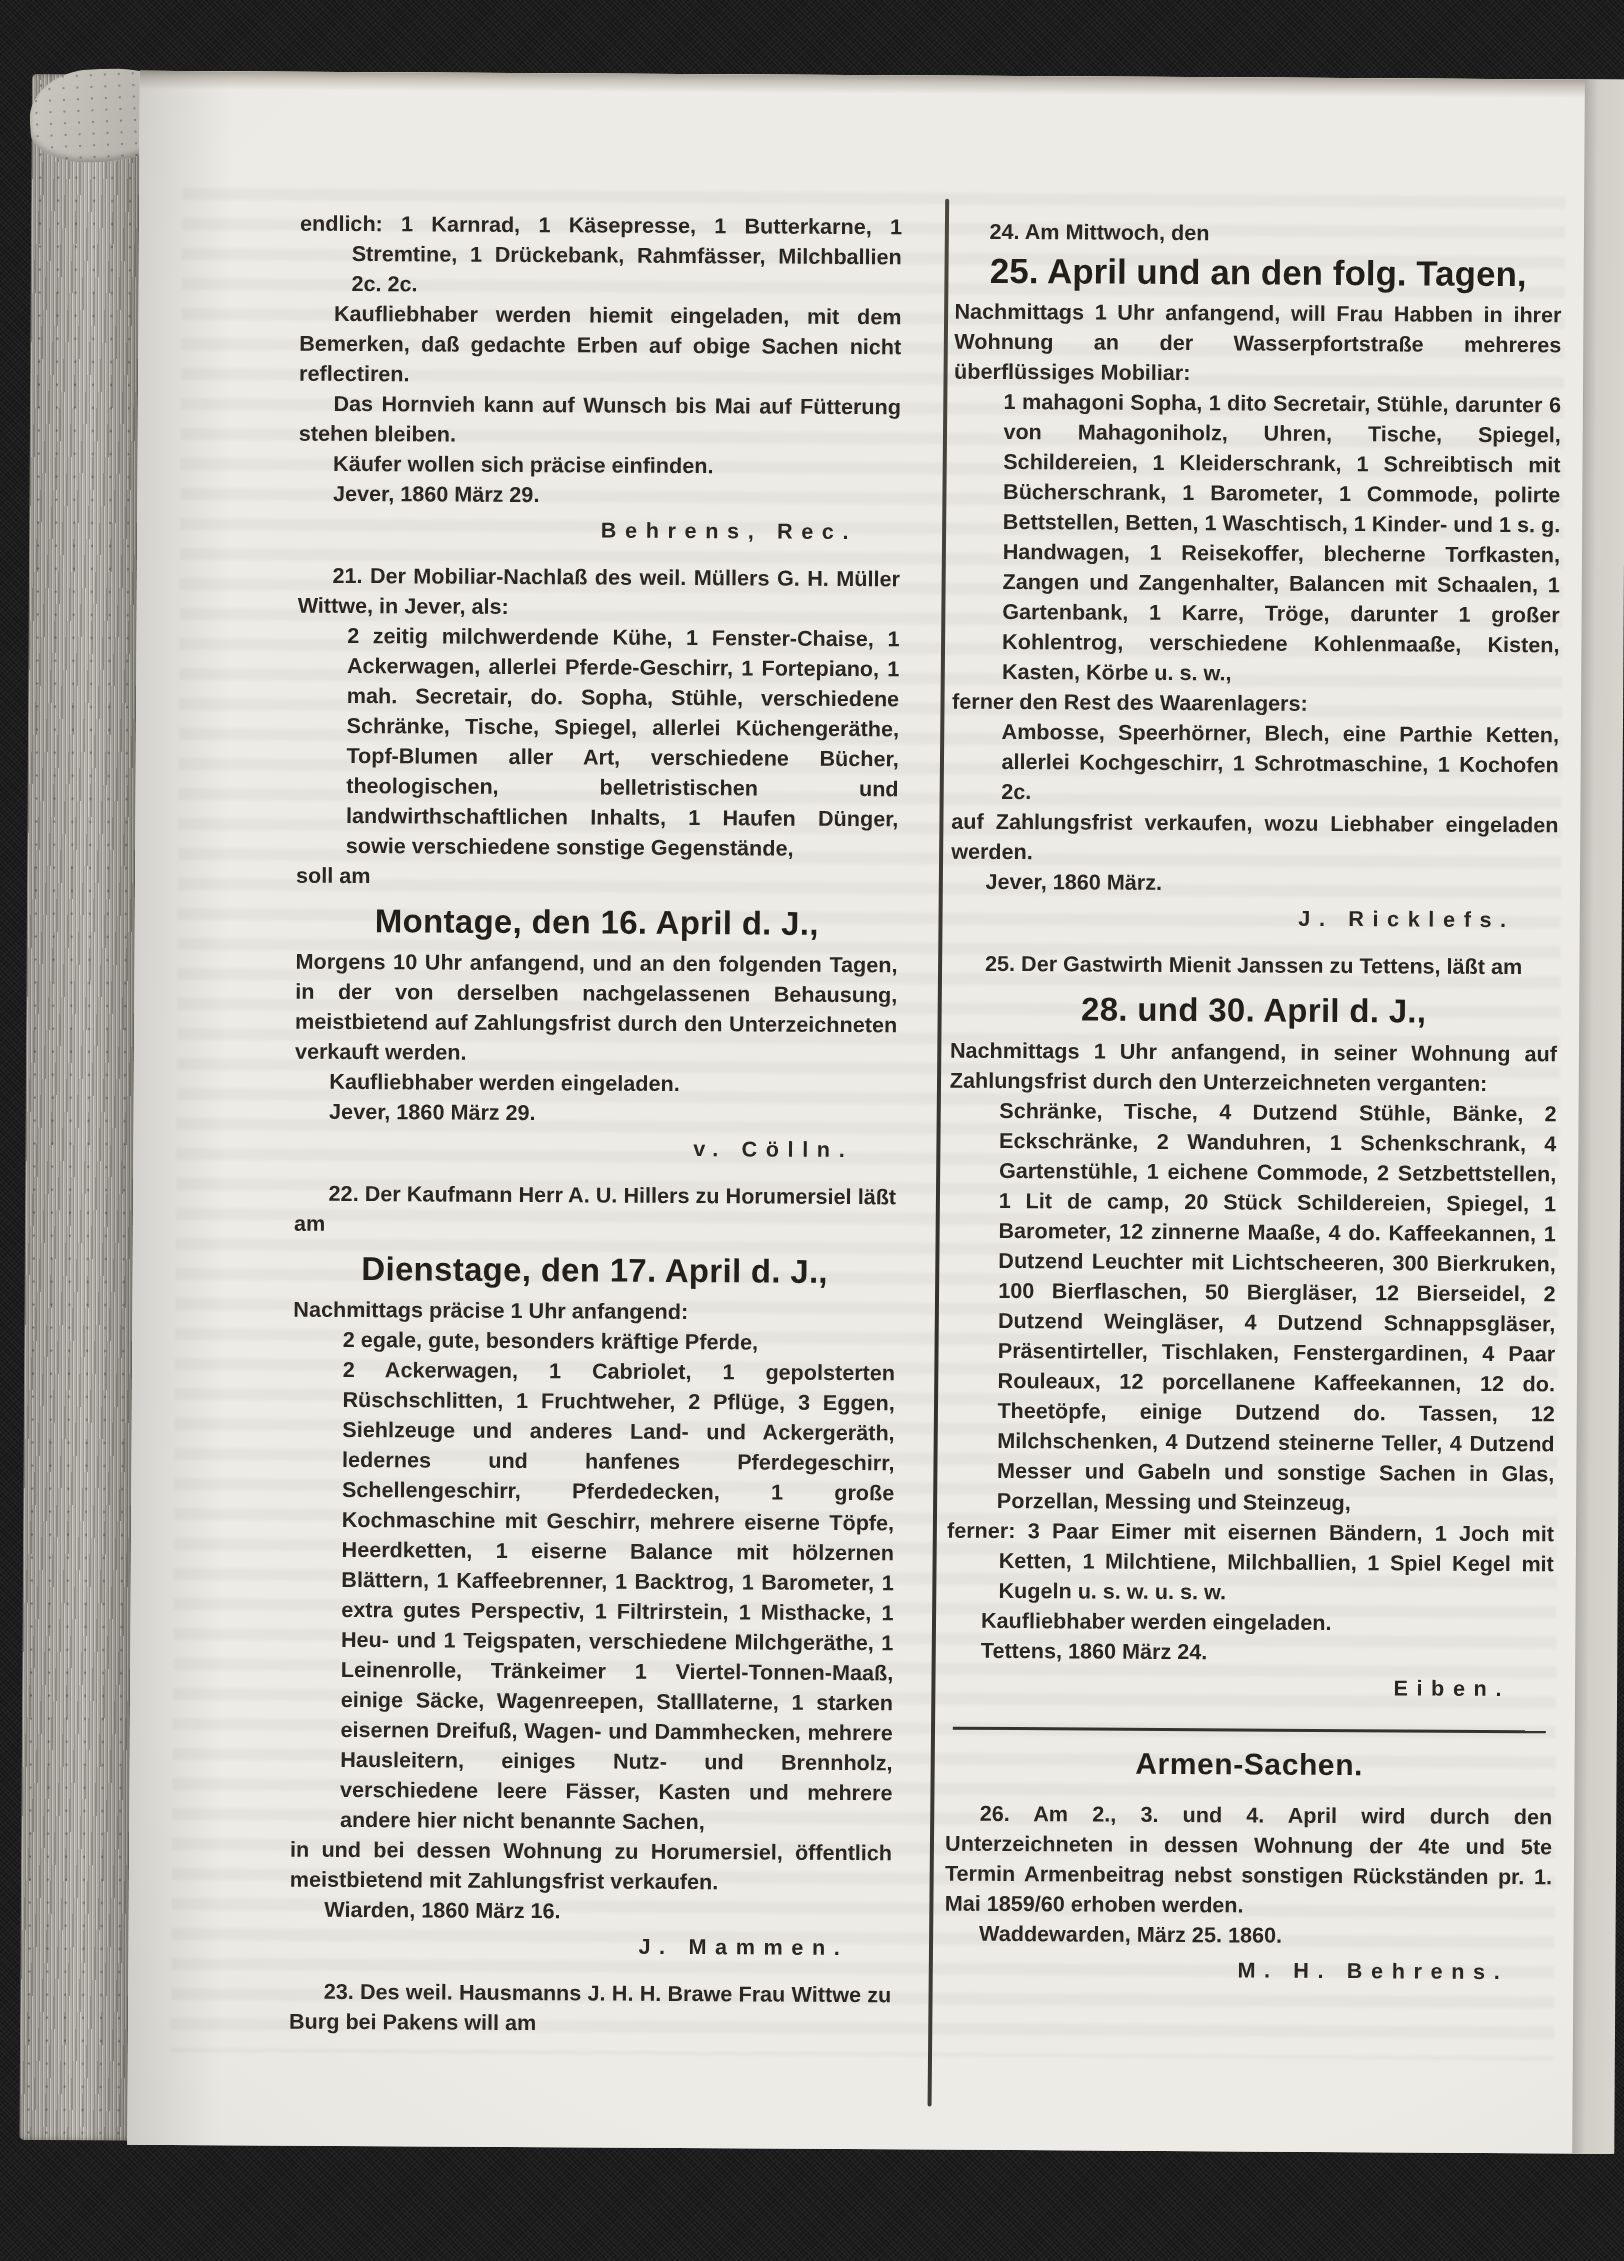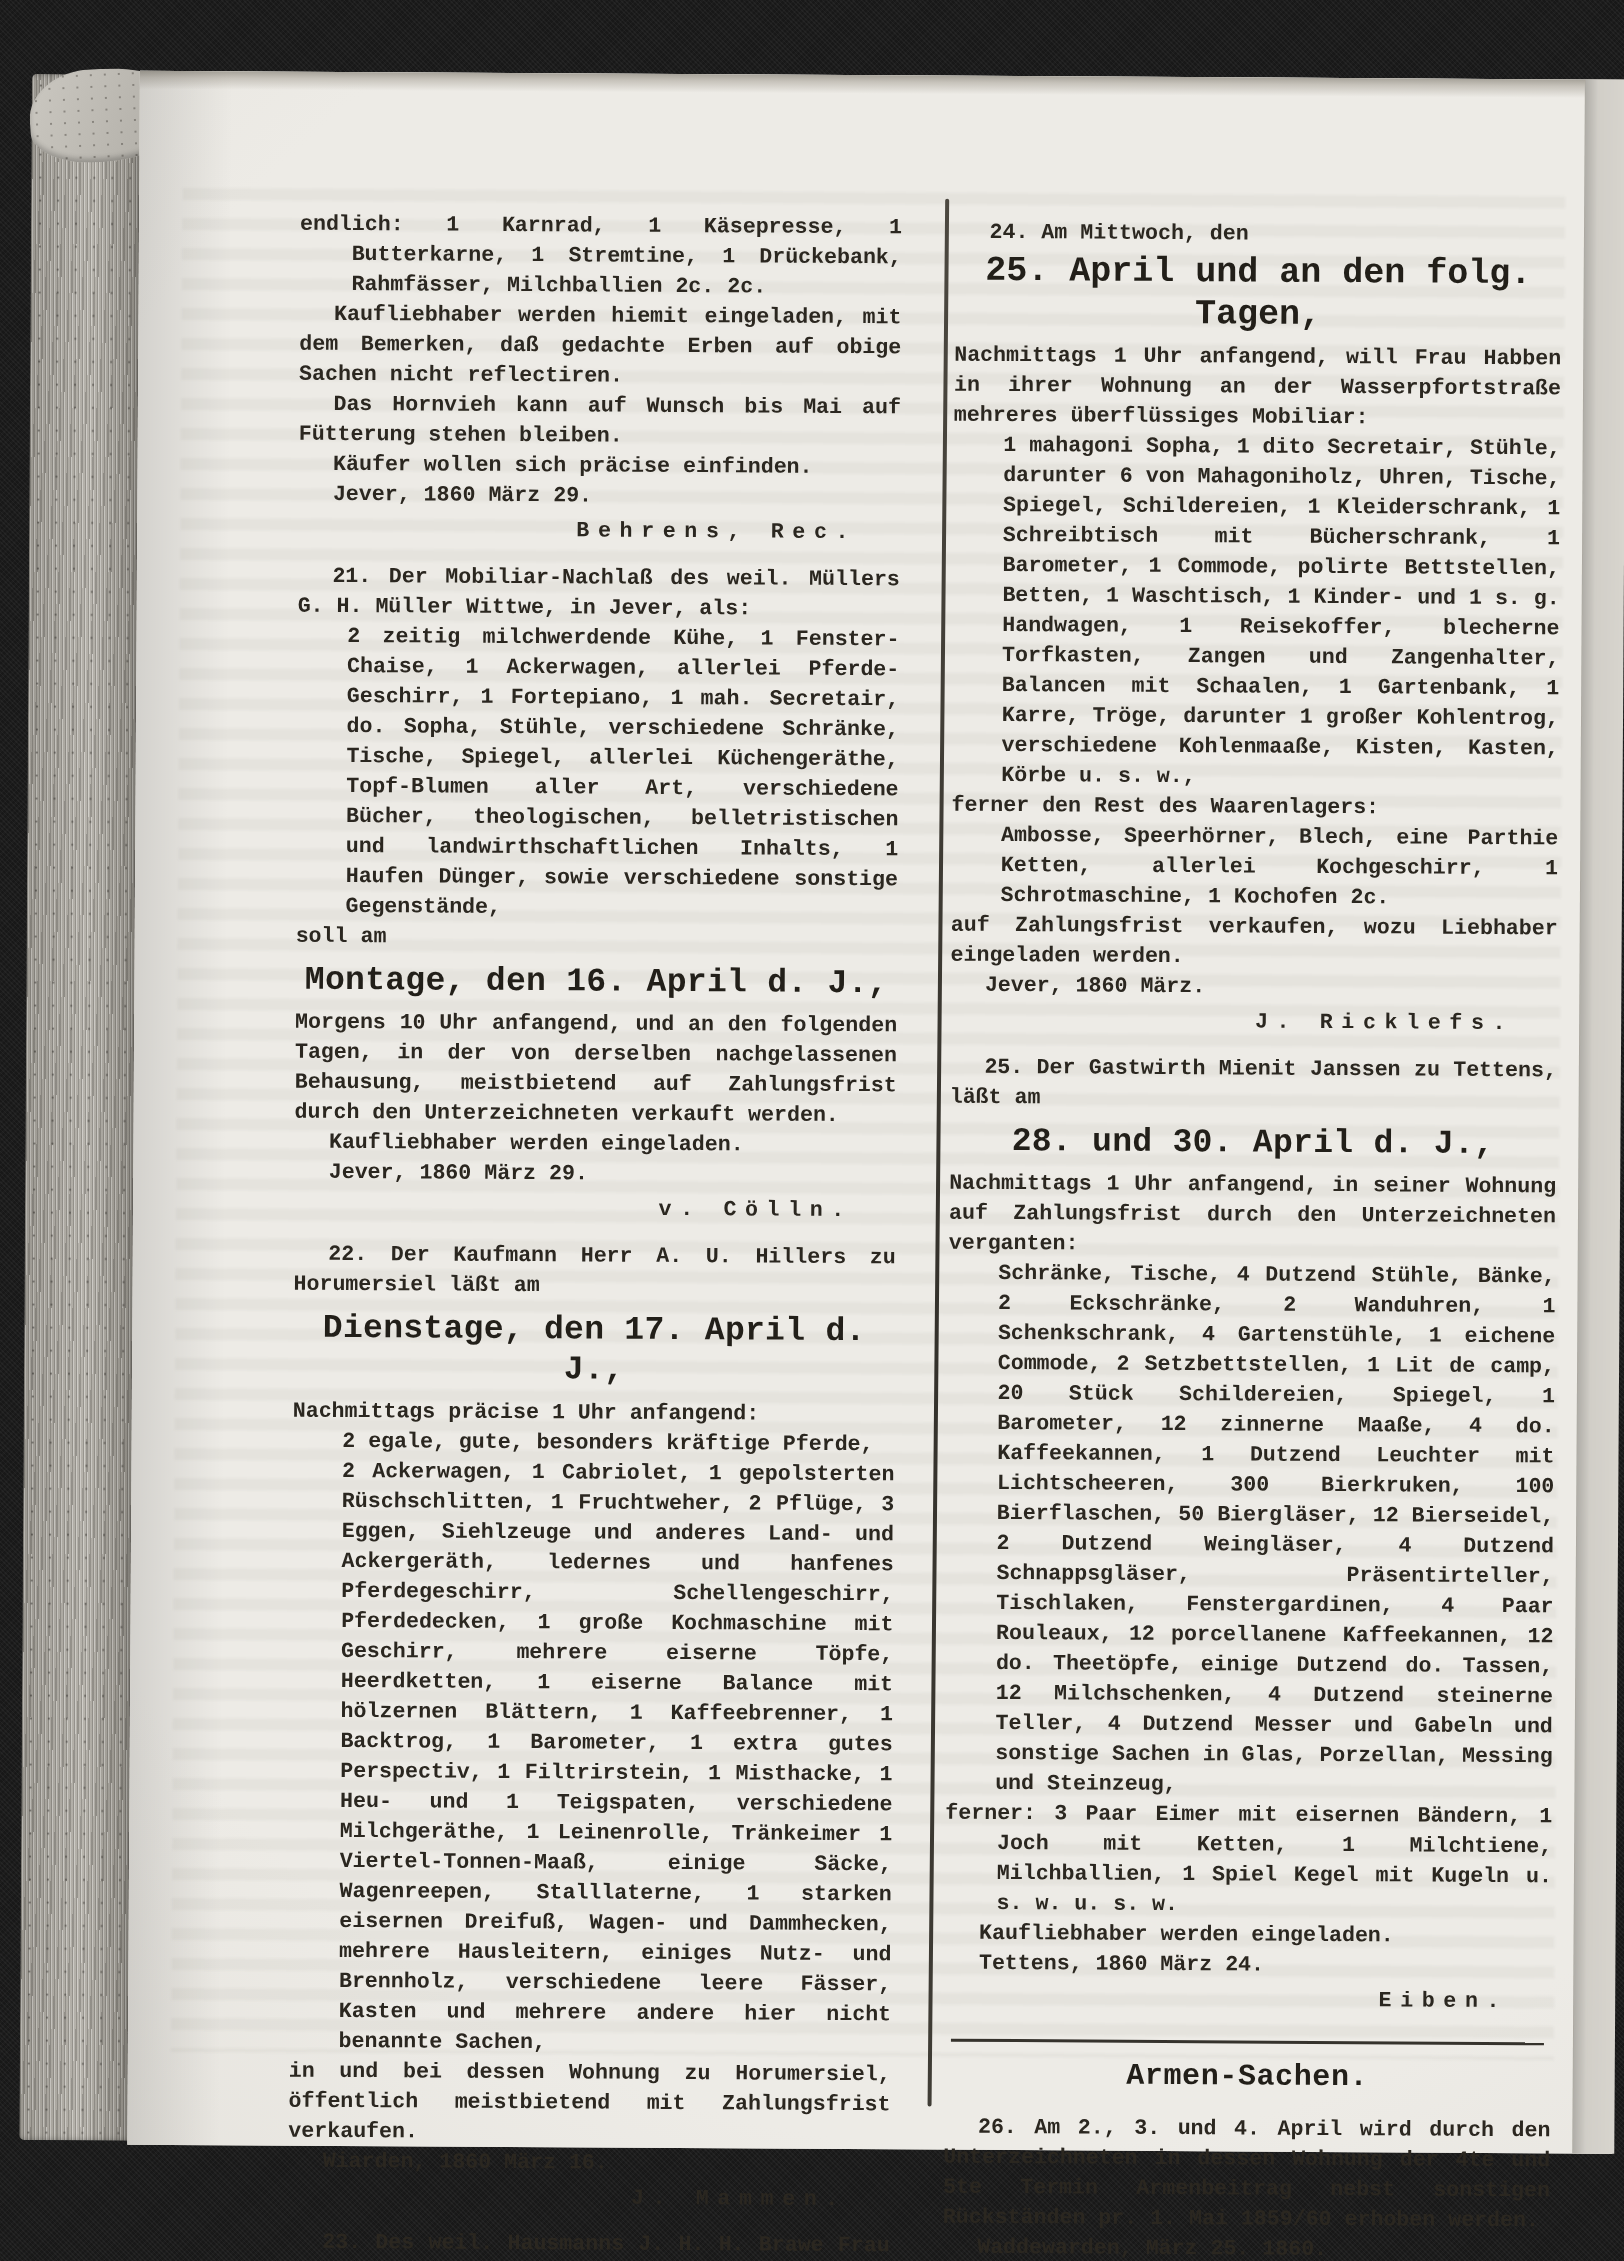--- a/index.html
+++ b/index.html
@@ -2,21 +2,21 @@
 <html style="font-size:10px"><head>
 <meta charset="utf-8">
 <style>
   html,body{margin:0;padding:0;background:#101010;}
   .screen{
     position:relative;width:1624px;height:2261px;overflow:hidden;
     background:
       repeating-linear-gradient(45deg, rgba(255,255,255,.035) 0 1.2px, rgba(0,0,0,0) 1.2px 3.1px),
       repeating-linear-gradient(-45deg, rgba(255,255,255,.025) 0 1.9px, rgba(0,0,0,0) 1.9px 4.3px),
       #181818;
-    font-family:Liberation Mono, monospace;
+    font-family:Liberation Sans, sans-serif;
   }
   
   .book-block{
     position:absolute;left:26px;top:64px;width:1599px;height:2087px;
     transform:rotate(.35deg);transform-origin:0 0;
   }
   .fore-edge{
     position:absolute;left:6.2px;top:10px;width:112px;height:2066px;
     border-radius:5px 0 0 5px;
     background:

